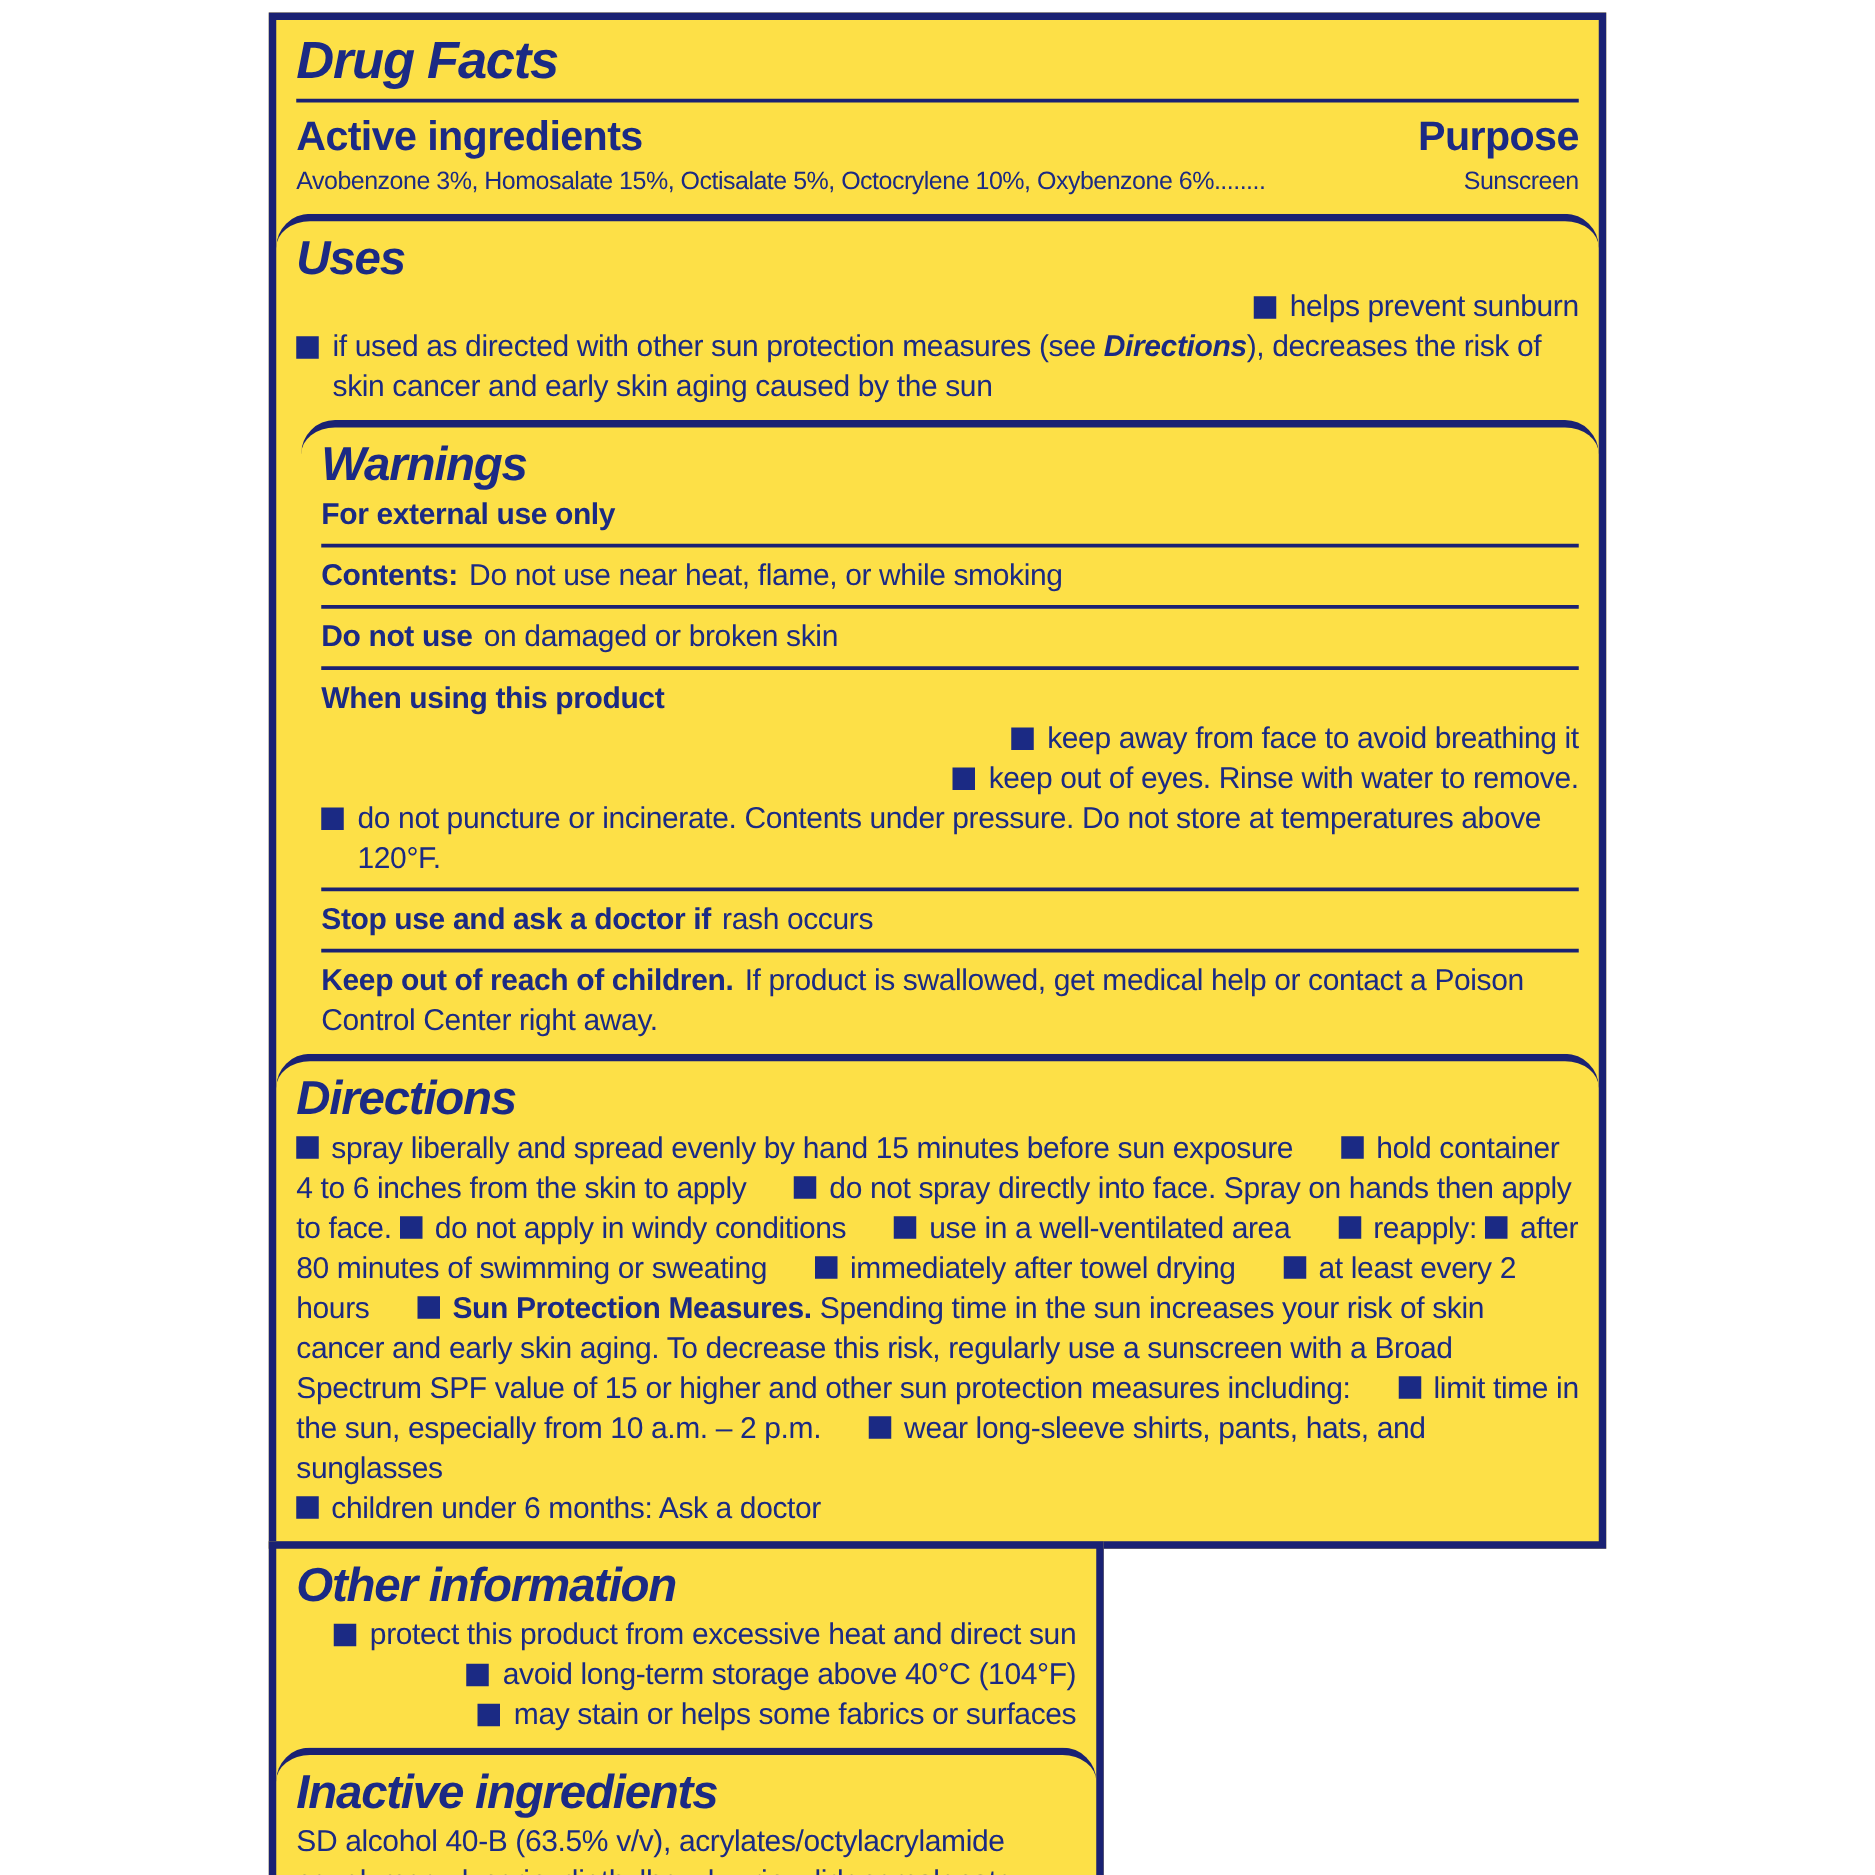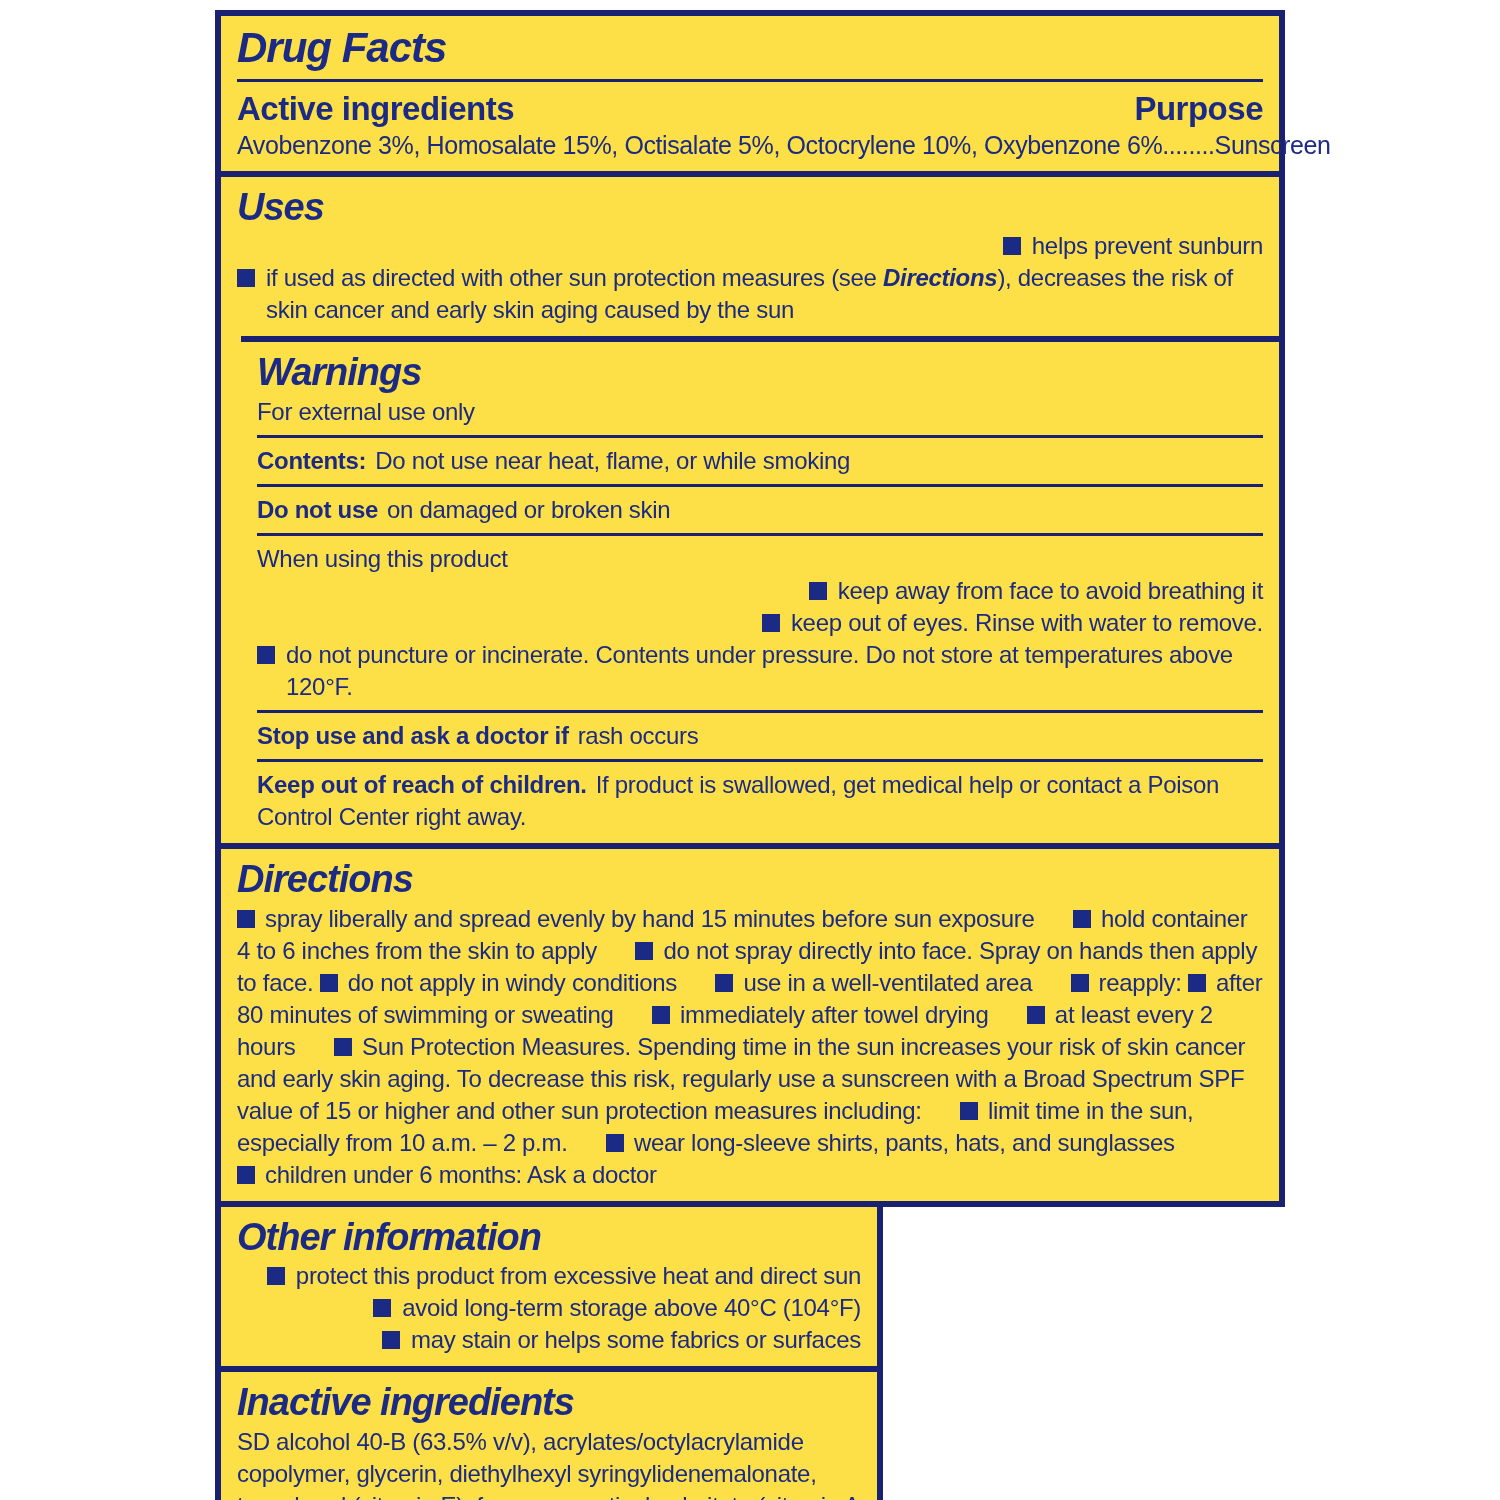--- a/index.html
+++ b/index.html
@@ -7,38 +7,38 @@
   html,body { background:#ffffff; }
   body {
     width: 1500px; height: 1500px; position: relative;
     font-family: "Liberation Sans", sans-serif;
     color: var(--ink);
   }
   .label { position: absolute; left: 215px; top: 10px; width: 1070px; }
   .panel { border: 6px solid var(--bd); background:#fde047; width: 1070px; }
   .panel.bottom { width: 668px; margin-top: -6px; }
   .sec { padding: 8px 16px 10px 16px; }
-  .sec + .sec { border-top: 6px solid var(--bd); }
+  .sec + .sec { border-top: 6px solid var(--bd); border-radius: 27px; }
   .s1 { min-height: 146px; } .s2 { min-height: 152px; } .s3 { min-height: 434px; margin-left: 20px; }
   .s4 { min-height: 350px; } .s5 { min-height: 150px; } .s6 { min-height: 176px; }
   .h1 { font-size: 42px; font-weight: bold; font-style: italic; letter-spacing: -1px; line-height: 1.15; }
   .h2 { font-size: 38px; font-weight: bold; font-style: italic; letter-spacing: -1px; line-height: 1.2; }
   .h3 { font-size: 33px; font-weight: bold; letter-spacing: -0.5px; line-height: 1.2; }
   .t  { font-size: 24px; line-height: 32px; letter-spacing: -0.3px; }
-  .b  { font-weight: normal; }
+  .b  { font-weight: bold; }
   .bi { font-weight: bold; font-style: italic; }
   .lbl { font-weight: bold; margin-right: 9px; }
   .rule { height: 3px; background: var(--bd); margin: 7px 0; }
   .sq { display: inline-block; width: 18px; height: 18px; background: var(--ink); }
   .brow { display: flex; align-items: flex-start; justify-content: flex-end; }
   .brow .sq { flex: 0 0 18px; margin-top: 7px; margin-right: 11px; }
   .sq.inl { vertical-align: -1px; margin-right: 10px; }
   .sq.mid { margin-left: 32px; }
   .apurp { display: flex; justify-content: space-between; align-items: baseline; }
-  .ailine { display: flex; white-space: nowrap; font-size: 25px; letter-spacing: -0.4px; line-height: 32px; }
+  .ailine { display: flex; white-space: nowrap; font-size: 20px; letter-spacing: -0.4px; line-height: 32px; }
   .ailine .push { margin-left: auto; }
 </style>
 </head>
 <body>
 
 <div class="label">
 
   <div class="panel">
 
     <div class="sec s1">

